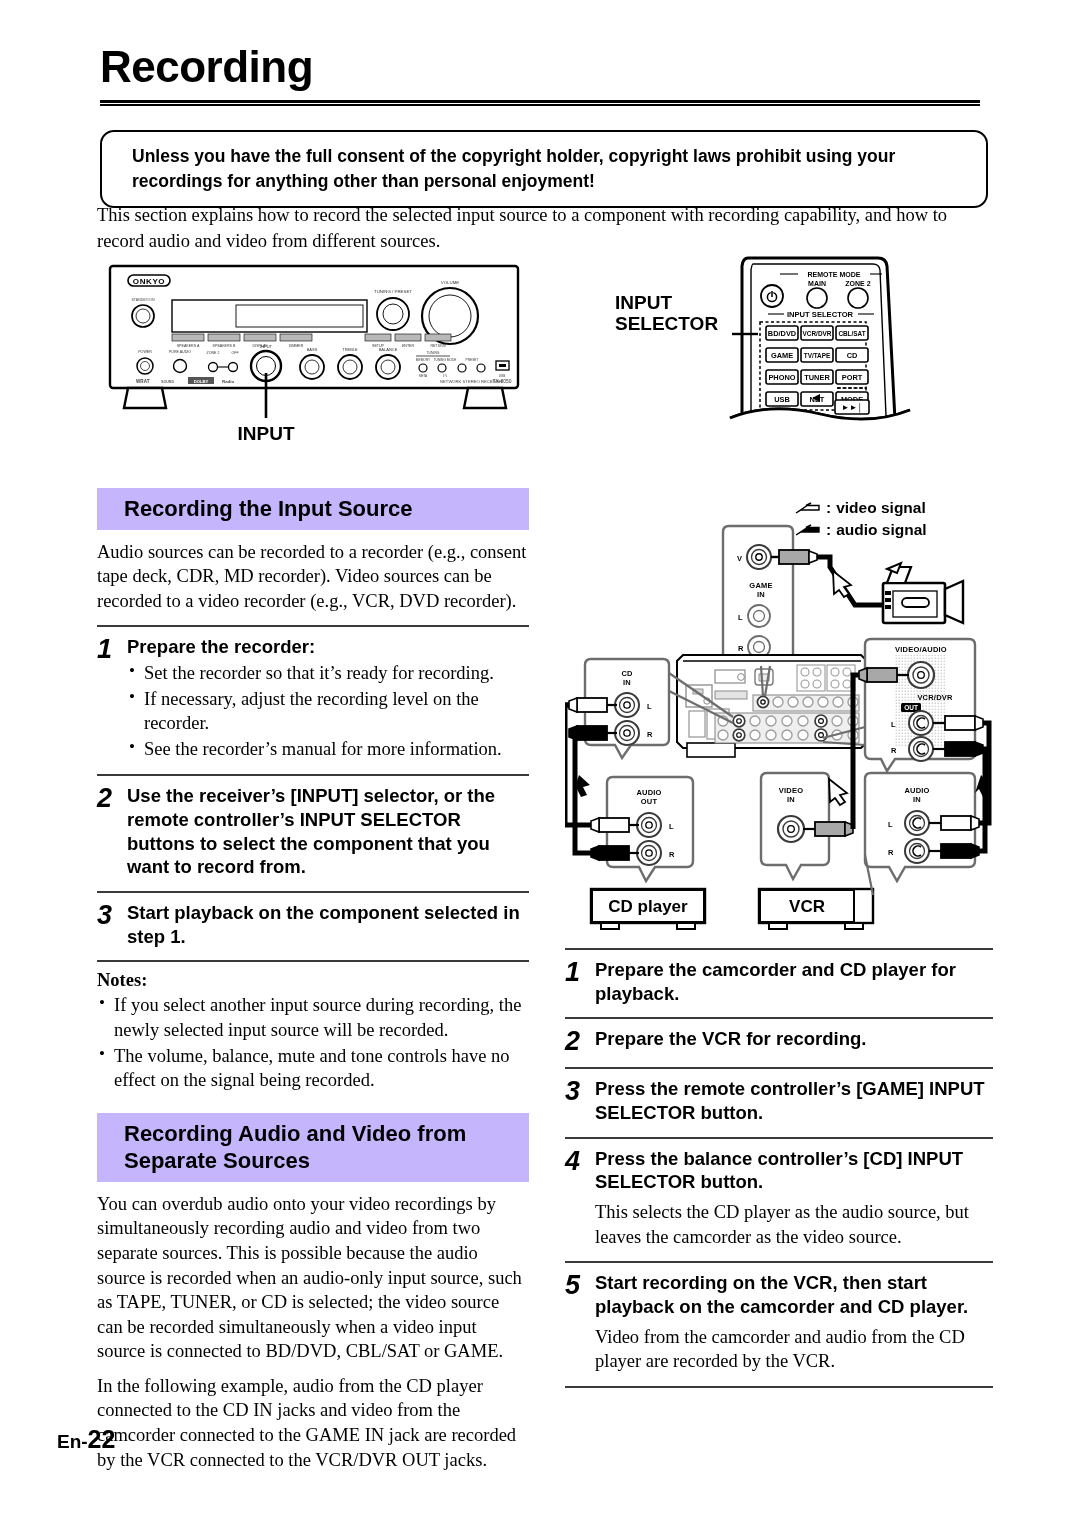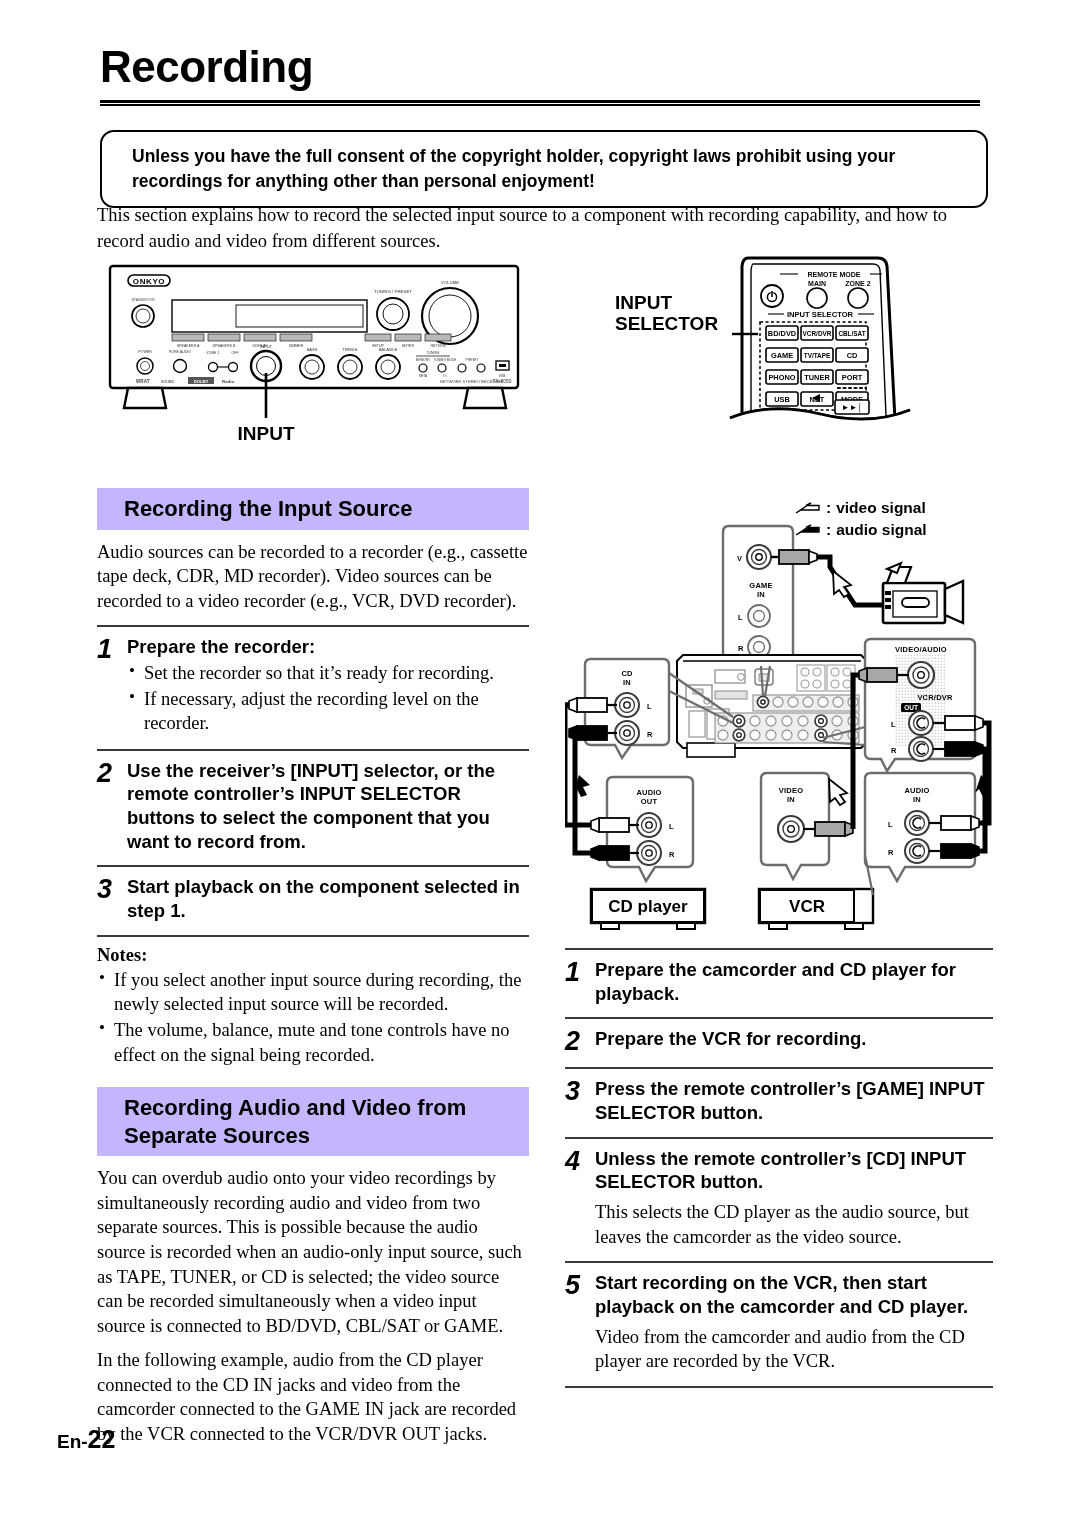--- a/index.html
+++ b/index.html
@@ -320,31 +320,32 @@
     <div style="position:absolute; left:-5px; top:40px; font-family:'Liberation Sans', sans-serif; font-weight:bold; font-size:19px; line-height:1.12; text-align:left;">
       <div>INPUT</div>
       <div>SELECTOR</div>
     </div>
   </div>
 
   <div class="col-left">
 
     <h2 class="sec-head">Recording the Input Source</h2>
 
-    <p class="body">Audio sources can be recorded to a recorder (e.g., cassette tape deck, CDR, MD recorder). Video sources can be recorded to a video recorder (e.g., VCR, DVD recorder).</p>
+    <p class="body">Audio sources can be recorded to a recorder (e.g., consent tape deck, CDR, MD recorder). Video sources can be recorded to a video recorder (e.g., VCR, DVD recorder).</p>
 
     <div class="hr"></div>
 
     <div class="step">
       <div class="step-num">1</div>
       <div class="step-body">
         <p class="step-title">Prepare the recorder:</p>
         <ul class="bullets">
           <li>Set the recorder so that it’s ready for recording.</li>
           <li>If necessary, adjust the recording level on the recorder.</li>
+          <li>See the recorder’s manual for more information.</li>
         </ul>
       </div>
     </div>
 
     <div class="hr"></div>
 
     <div class="step">
       <div class="step-num">2</div>
       <div class="step-body">
         <p class="step-title">Use the receiver’s [INPUT] selector, or the remote controller’s INPUT SELECTOR buttons to select the component that you want to record from.</p>
@@ -718,21 +719,21 @@
       <div class="step-body">
         <p class="step-title">Press the remote controller’s [GAME] INPUT SELECTOR button.</p>
       </div>
     </div>
 
     <div class="hr"></div>
 
     <div class="step">
       <div class="step-num">4</div>
       <div class="step-body">
-        <p class="step-title">Unless the remote controller’s [CD] INPUT SELECTOR button.</p>
+        <p class="step-title">Press the balance controller’s [CD] INPUT SELECTOR button.</p>
         <p class="step-note">This selects the CD player as the audio source, but leaves the camcorder as the video source.</p>
       </div>
     </div>
 
     <div class="hr"></div>
 
     <div class="step">
       <div class="step-num">5</div>
       <div class="step-body">
         <p class="step-title">Start recording on the VCR, then start playback on the camcorder and CD player.</p>

